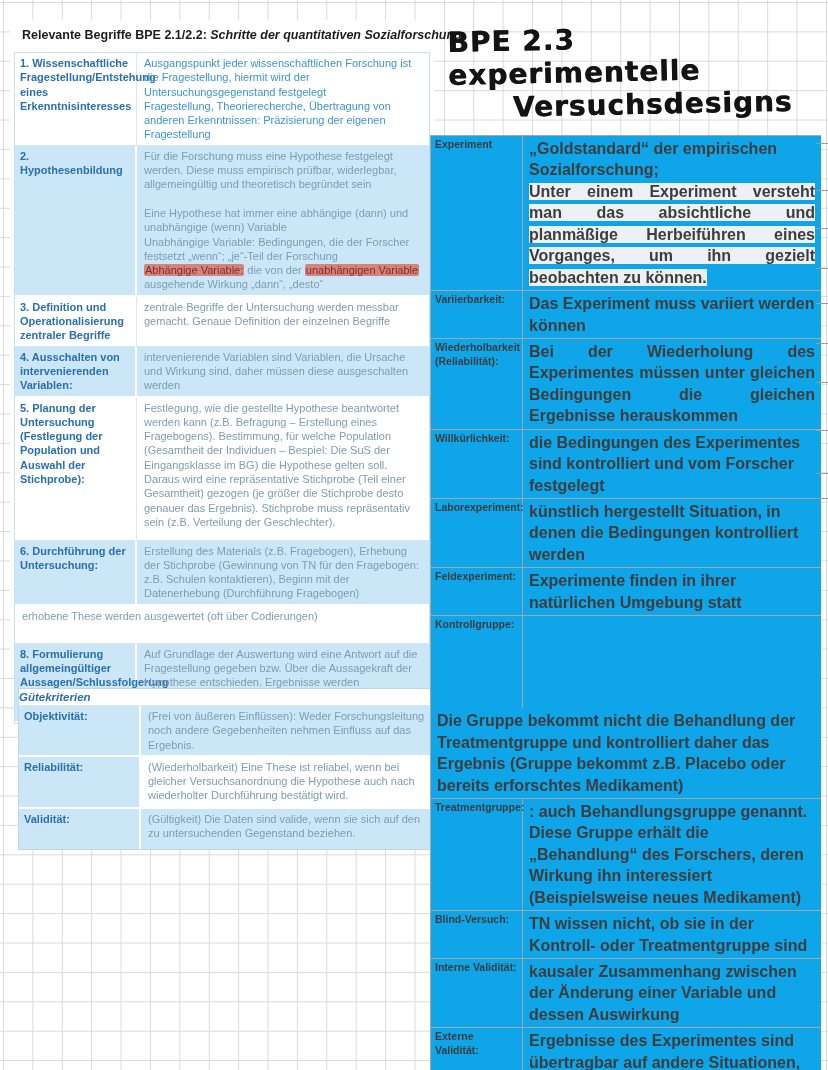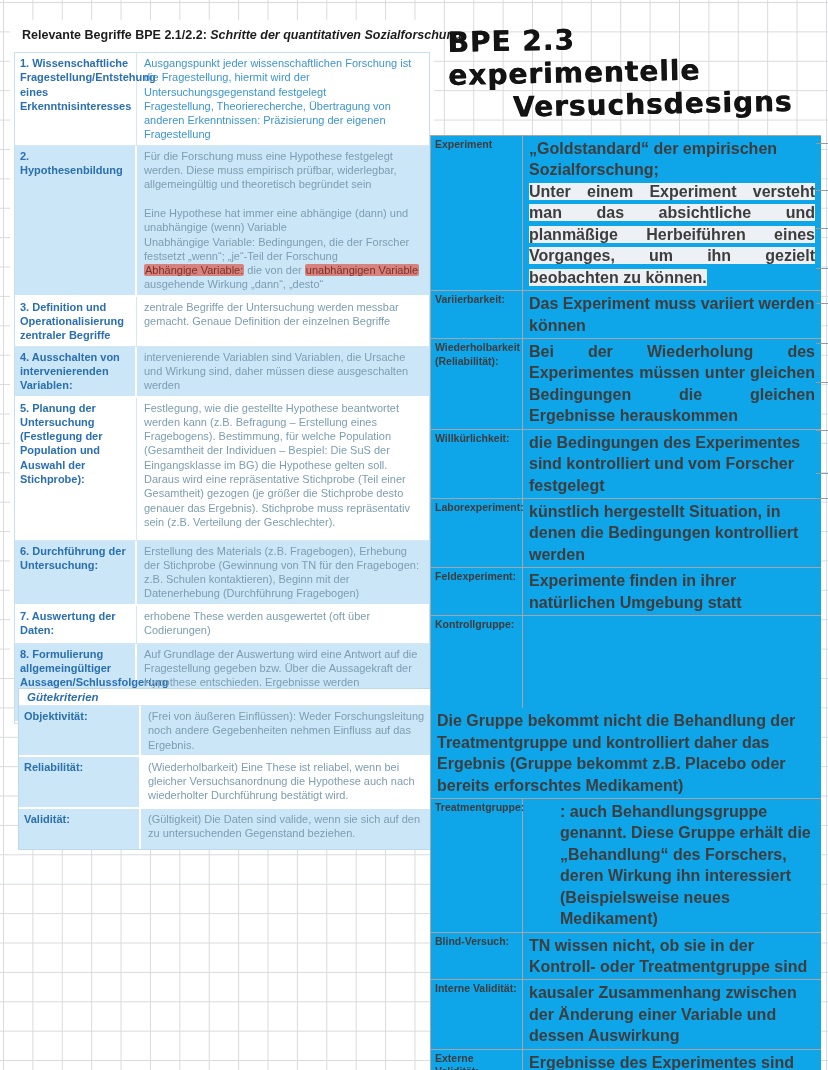--- a/index.html
+++ b/index.html
@@ -26,21 +26,21 @@
           border-right:2px solid #ffffff;}
   .srow:not(.shaded) .slabel{border-right:1px solid #d5e8f4;}
   .sbody{flex:1;padding:3px 7px;box-sizing:border-box;color:#7c9db2;font-size:11px;line-height:1.3;}
   .sbody.bright{color:#3d95cd;}
   .line{min-height:14px;}
   .hl-red{background:#d5837c;color:#7e2d28;border-radius:2px;padding:0 1px;}
   .hl-grey{background:#edf1f5;}
   .justify{text-align:justify;}
   
   .guete-table{left:18px;top:688px;width:420px;background:#fff;border:1px solid #bcd9ea;box-sizing:border-box;}
-  .guete-header{padding:2px 8px;font-style:italic;font-weight:700;color:#2a6fb0;font-size:11.5px;border-bottom:1px solid #d5e8f4;}
+  .guete-header{padding:2px 0;font-style:italic;font-weight:700;color:#2a6fb0;font-size:11.5px;border-bottom:1px solid #d5e8f4;}
   .grow{display:flex;box-sizing:border-box;}
   .grow .slabel{width:122px;flex:0 0 122px;background:#cbe6f6;}
   .grow.shaded{background:#cbe6f6;}
   .grow:not(:last-child){border-bottom:2px solid #ffffff;}
   
   .hw-title{left:448px;top:22px;color:#131313;font-family:"DejaVu Sans",sans-serif;
             font-weight:800;font-size:28px;transform:rotate(-1.2deg);letter-spacing:1px;
             text-shadow:0.6px 0 0 currentColor;}
   .hw2{margin-left:64px;margin-top:0px;}
   
@@ -98,21 +98,20 @@
         <div class="line"><span>Festlegung, wie die gestellte Hypothese beantwortet werden kann (z.B. Befragung – Erstellung eines Fragebogens). Bestimmung, für welche Population (Gesamtheit der Individuen – Bespiel: Die SuS der Eingangsklasse im BG) die Hypothese gelten soll. Daraus wird eine repräsentative Stichprobe (Teil einer Gesamtheit) gezogen (je größer die Stichprobe desto genauer das Ergebnis). Stichprobe muss repräsentativ sein (z.B. Verteilung der Geschlechter).</span></div>
       </div>
     </div>
     <div class="srow shaded">
       <div class="slabel">6. Durchführung der Untersuchung:</div>
       <div class="sbody">
         <div class="line"><span>Erstellung des Materials (z.B. Fragebogen), Erhebung der Stichprobe (Gewinnung von TN für den Fragebogen: z.B. Schulen kontaktieren), Beginn mit der Datenerhebung (Durchführung Fragebogen)</span></div>
       </div>
     </div>
     <div class="srow" style="min-height: 38px;">
-      <div class="slabel">7. Auswertung der Daten:</div>
       <div class="sbody">
         <div class="line"><span>erhobene These werden ausgewertet (oft über Codierungen)</span></div>
       </div>
     </div>
     <div class="srow shaded" style="min-height: 66px;">
       <div class="slabel">8. Formulierung allgemeingültiger Aussagen/Schlussfolgerung aus der Untersuchung:</div>
       <div class="sbody">
         <div class="line"><span>Auf Grundlage der Auswertung wird eine Antwort auf die Fragestellung gegeben bzw. Über die Aussagekraft der Hypothese entschieden. Ergebnisse werden dokumentiert und anderen Wissenschaftlern zur Verfügung gestellt.</span></div>
       </div>
     </div>
@@ -178,21 +177,21 @@
       <div class="tbody">
         <div class="line"><span>Experimente finden in ihrer natürlichen Umgebung statt</span></div>
       </div>
     </div>
     <div class="trow" style="min-height: 55px; flex-direction: column;">
       <div class="tlabel">Kontrollgruppe:</div>
       <div class="tbody">
         <div class="line"><span>Die Gruppe bekommt nicht die Behandlung der Treatmentgruppe und kontrolliert daher das Ergebnis (Gruppe bekommt z.B. Placebo oder bereits erforschtes Medikament)</span></div>
       </div>
     </div>
-    <div class="trow" style="min-height: 56px; gap: 31px;">
+    <div class="trow" style="min-height: 56px;">
       <div class="tlabel">Treatmentgruppe:</div>
       <div class="tbody">
         <div class="line"><span>: auch Behandlungsgruppe genannt. Diese Gruppe erhält die „Behandlung“ des Forschers, deren Wirkung ihn interessiert (Beispielsweise neues Medikament)</span></div>
       </div>
     </div>
     <div class="trow" style="min-height: 26px;">
       <div class="tlabel">Blind-Versuch:</div>
       <div class="tbody">
         <div class="line"><span>TN wissen nicht, ob sie in der Kontroll- oder Treatmentgruppe sind</span></div>
       </div>

